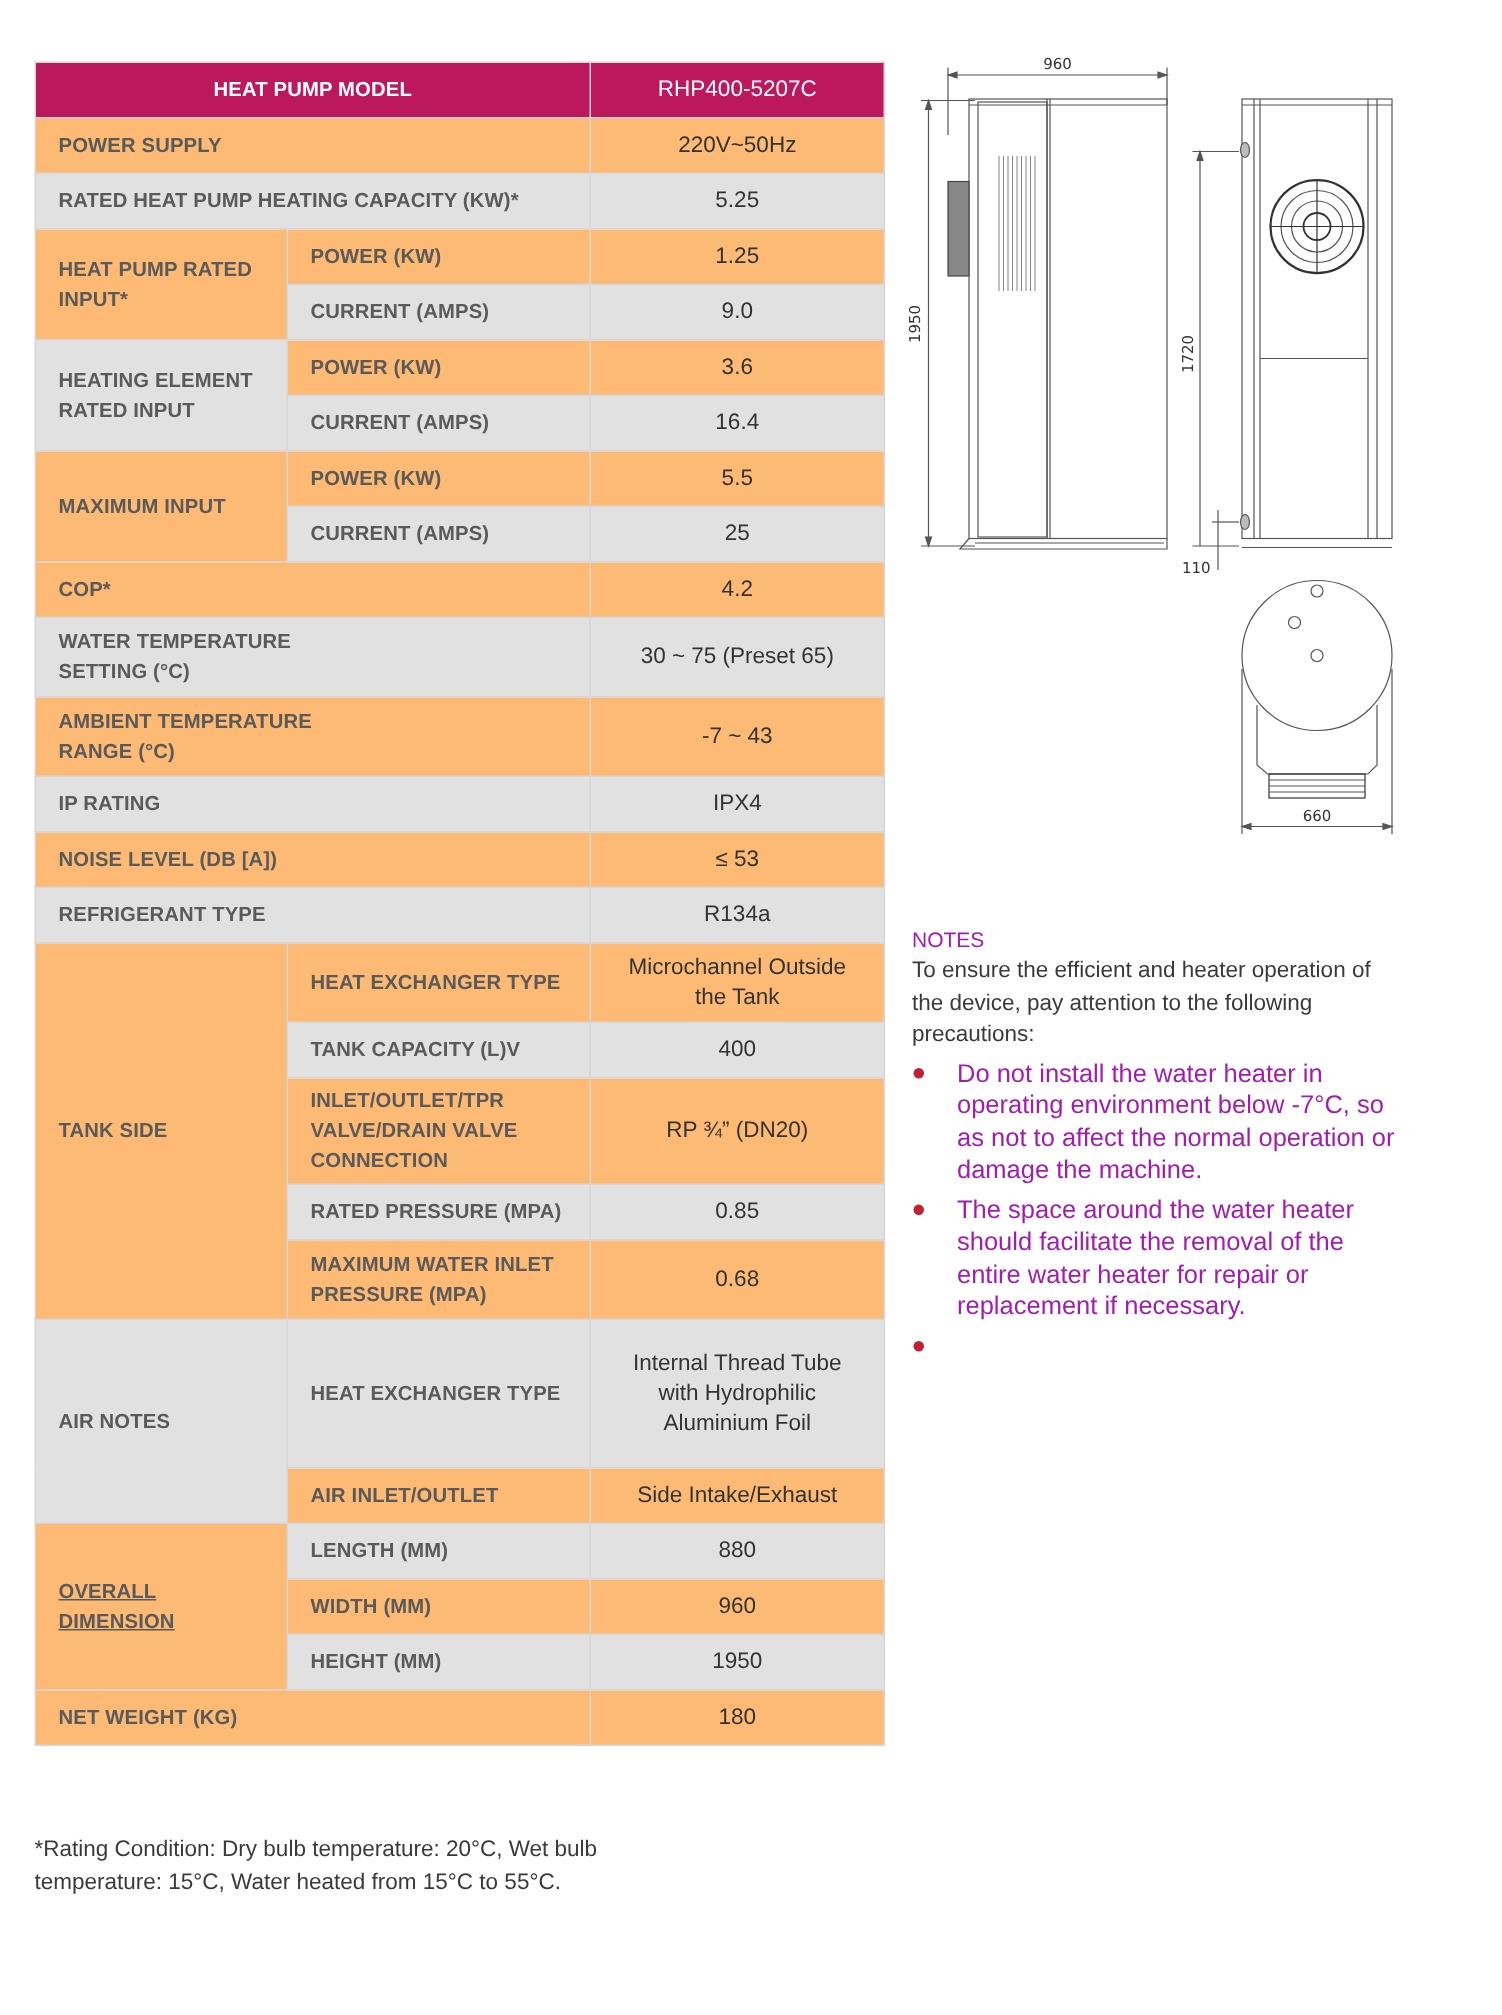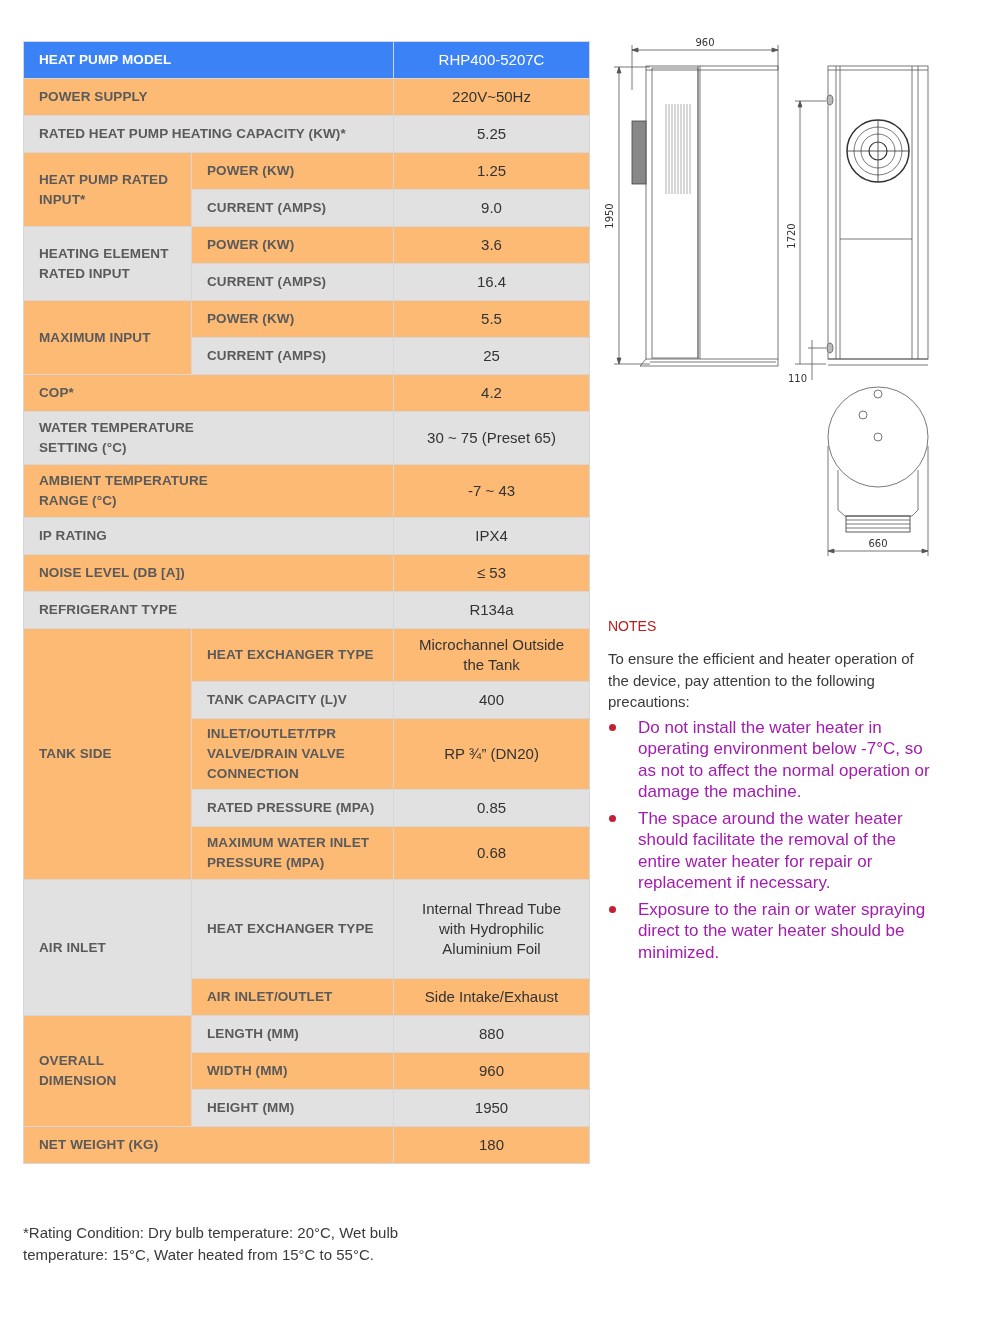--- a/index.html
+++ b/index.html
@@ -17,35 +17,35 @@
   .spec-table td {
     border: 1px solid #d6d6d6;
     padding: 0 15px;
     height: 36px;
     font-size: 13.5px;
     line-height: 20px;
     vertical-align: middle;
   }
   .spec-table td.lbl { font-weight: bold; color: #5a5a5a; letter-spacing: 0.1px; }
   .spec-table td.val { text-align: center; color: #333333; font-size: 15px; padding: 0 8px; }
-  .spec-table tr.hdr td { background: #3b82f6; color: #ffffff; height: 36px; }
+  .spec-table tr.hdr td { background: #be185d; color: #ffffff; height: 36px; text-align: center; }
   .spec-table tr.hdr td.lbl { color: #ffffff; }
   .spec-table tr.hdr td.val { color: #ffffff; }
   .g { background: #e1e1e1; }
   .w { background: #fdba74; }
   .tall2 td { height: 52px; }
   .tall3 td { height: 70px; }
   .tall4 td { height: 98px; }
 
   
   .drawing { position: absolute; left: 600px; top: 30px; width: 350px; height: 540px; }
 
   
   .notes { position: absolute; left: 608px; top: 616px; width: 330px; }
-  .notes-title { color: #b91c1c; font-size: 14px; line-height: 20px; margin-bottom: 12px; }
+  .notes-title { color: #a21caf; font-size: 14px; line-height: 20px; margin-bottom: 0; }
   .notes-intro { font-size: 15px; line-height: 21.5px; color: #3a3a3a; margin: 0 0 4px 0; }
   .notes-list { list-style: none; margin: 0; padding: 0; }
   .notes-list li { position: relative; padding-left: 30px; font-size: 17px; line-height: 21.5px; margin-bottom: 5px; color: #a21caf; }
   .notes-list li .bullet { position: absolute; left: 1px; top: 7px; width: 7px; height: 7px; border-radius: 50%; background: #c32033; }
 
   
   .footnote { position: absolute; left: 23px; top: 1222px; width: 440px; font-size: 15px; line-height: 22px; color: #3a3a3a; }
 </style>
 </head>
 <body>
@@ -145,34 +145,34 @@
     <tr>
       <td class="lbl g">RATED PRESSURE (MPA)</td>
       <td class="val g">0.85</td>
     </tr>
     <tr class="tall2">
       <td class="lbl w">MAXIMUM WATER INLET PRESSURE (MPA)</td>
       <td class="val w">0.68</td>
     </tr>
 
     <tr class="tall4">
-      <td class="lbl g" rowspan="2">AIR INLET</td>
+      <td class="lbl g" rowspan="2">AIR NOTES</td>
       <td class="lbl g">HEAT EXCHANGER TYPE</td>
       <td class="val g">
           <span style="display:block;width:165px;margin:0 auto;">Internal Thread Tube with Hydrophilic Aluminium Foil</span>
         </td>
     </tr>
     <tr>
       <td class="lbl w">AIR INLET/OUTLET</td>
       <td class="val w">Side Intake/Exhaust</td>
     </tr>
 
     <tr>
       <td class="lbl w" rowspan="3">
-          <span style="display:block;width:100px;">OVERALL DIMENSION</span>
+          <span style="display:block;width:100px;text-decoration:underline;">OVERALL DIMENSION</span>
         </td>
       <td class="lbl g">LENGTH (MM)</td>
       <td class="val g">880</td>
     </tr>
     <tr>
       <td class="lbl w">WIDTH (MM)</td>
       <td class="val w">960</td>
     </tr>
     <tr>
       <td class="lbl g">HEIGHT (MM)</td>
@@ -281,17 +281,17 @@
     <text x="878" y="547" text-anchor="middle">660</text>
   </g>
 </svg>
 
 <div class="notes">
   <div class="notes-title">NOTES</div>
   <p class="notes-intro">To ensure the efficient and heater operation of the device, pay attention to the following precautions:</p>
   <ul class="notes-list">
     <li><span class="bullet"></span><span>Do not install the water heater in operating environment below -7°C, so as not to affect the normal operation or damage the machine.</span></li>
     <li><span class="bullet"></span><span>The space around the water heater should facilitate the removal of the entire water heater for repair or replacement if necessary.</span></li>
-    <li><span class="bullet"></span><span>Exposure to the rain or water spraying direct to the water heater should be minimized.</span></li>
+    <li><span class="bullet"></span></li>
   </ul>
 </div>
 
 <div class="footnote">*Rating Condition: Dry bulb temperature: 20°C, Wet bulb temperature: 15°C, Water heated from 15°C to 55°C.</div>
 
 </body></html>

